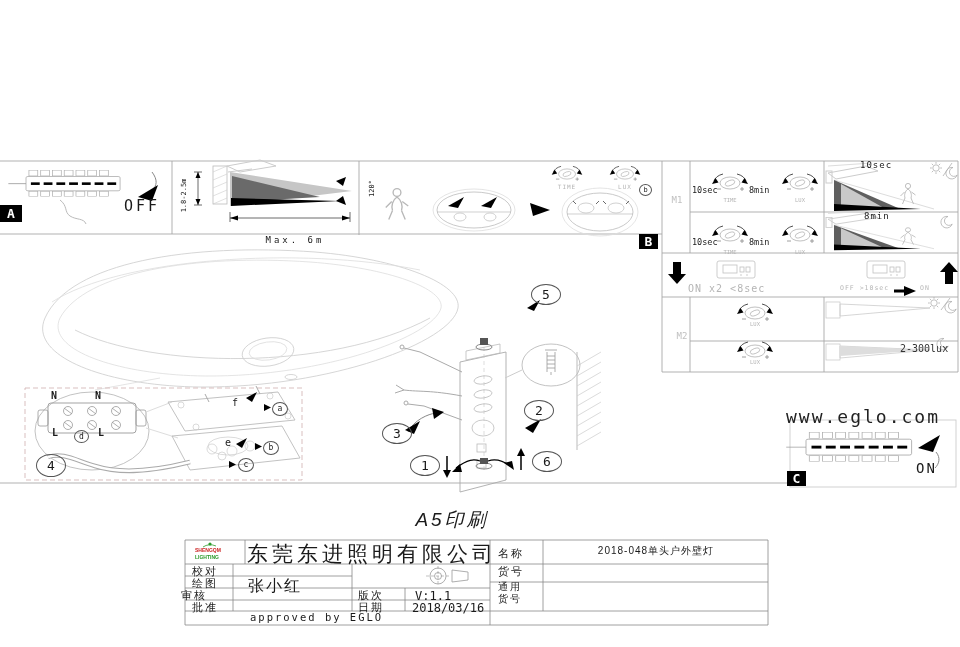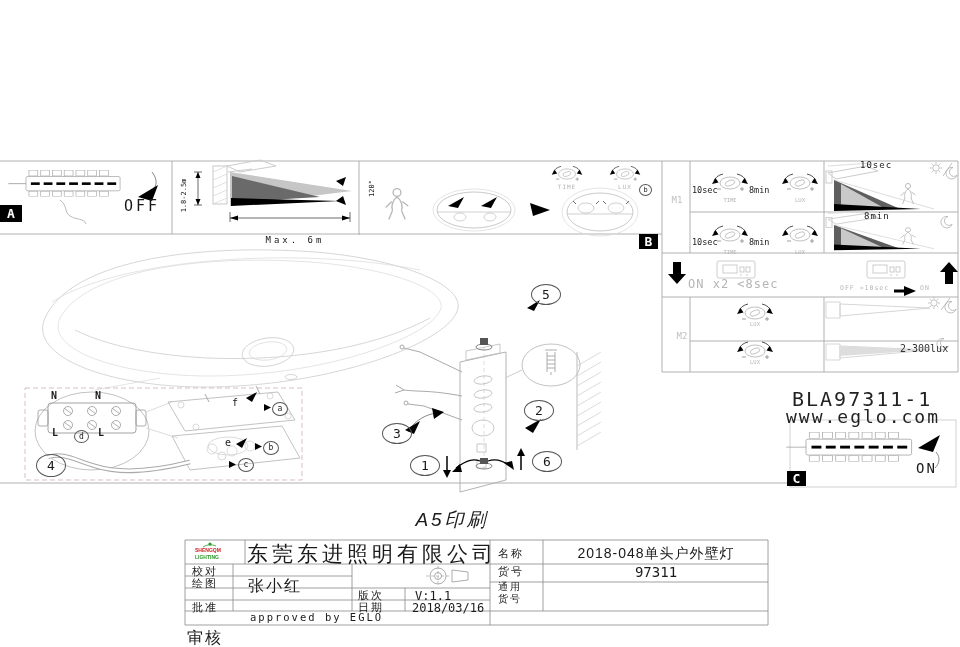--- a/index.html
+++ b/index.html
@@ -331,30 +331,29 @@
 <div class="t mono" style="left:749px;top:186px;font-size:8.5px;">8min</div>
 <div class="t mono c gray" style="left:714px;top:198px;width:32px;font-size:5.5px;">TIME</div>
 <div class="t mono c gray" style="left:786px;top:198px;width:28px;font-size:5.5px;">LUX</div>
 <div class="t mono" style="left:692px;top:238px;font-size:8.5px;">10sec</div>
 <div class="t mono" style="left:749px;top:238px;font-size:8.5px;">8min</div>
 <div class="t mono c gray" style="left:714px;top:250px;width:32px;font-size:5.5px;">TIME</div>
 <div class="t mono c gray" style="left:786px;top:250px;width:28px;font-size:5.5px;">LUX</div>
 <div class="t mono" style="left:860px;top:161px;font-size:9px;letter-spacing:1px;">10sec</div>
 <div class="t mono" style="left:864px;top:212px;font-size:9px;letter-spacing:1px;">8min</div>
 
-<div class="t mono gray" style="left:688px;top:278px;font-size:12px;letter-spacing:1px;">ON x2 &lt;8sec</div>
+<div class="t mono gray" style="left:688px;top:284px;font-size:10px;letter-spacing:1px;">ON x2 &lt;8sec</div>
 <div class="t mono gray" style="left:840px;top:285px;font-size:6.5px;letter-spacing:1px;">OFF &gt;10sec</div>
 <div class="t mono gray" style="left:920px;top:285px;font-size:6.5px;letter-spacing:1px;">ON</div>
 
 <div class="t mono c" style="left:664px;top:332px;width:36px;font-size:9px;color:#c0c0c0;">M2</div>
 <div class="t mono c gray" style="left:740px;top:322px;width:30px;font-size:5.5px;">LUX</div>
 <div class="t mono c gray" style="left:740px;top:360px;width:30px;font-size:5.5px;">LUX</div>
 <div class="t mono" style="left:900px;top:344px;font-size:10px;color:#333;">2-300lux</div>
 
-<div class="t mono" style="left:792px;top:389px;font-size:20px;letter-spacing:2px;color:#222;">BLA97311-1</div>
 <div class="t mono" style="left:786px;top:408px;font-size:18px;letter-spacing:2px;color:#222;">www.eglo.com</div>
 
 <div class="t mono" style="left:916px;top:461px;font-size:14px;letter-spacing:2px;">ON</div>
 
 <div class="t mono" style="left:51px;top:391px;font-size:10px;font-weight:bold;">N</div>
 <div class="t mono" style="left:95px;top:391px;font-size:10px;font-weight:bold;">N</div>
 <div class="t mono" style="left:52px;top:428px;font-size:10px;font-weight:bold;">L</div>
 <div class="t mono" style="left:98px;top:428px;font-size:10px;font-weight:bold;">L</div>
 <div class="circle" style="left:74px;top:430px;width:13px;height:11px;font-size:8px;line-height:11px;">d</div>
 
@@ -372,29 +371,28 @@
 <div class="circle mono" style="left:532px;top:451px;width:28px;height:19px;font-size:13px;line-height:19px;">6</div>
 
 <div class="t cn c" style="left:372px;top:510px;width:160px;font-size:19px;letter-spacing:3px;font-style:italic;">A5印刷</div>
 <div class="t logo-red" style="left:195px;top:548px;font-size:5px;font-weight:bold;font-family:'Liberation Sans',sans-serif;">SHENGQM</div>
 <div class="t logo-green" style="left:195px;top:555px;font-size:5px;font-weight:bold;font-family:'Liberation Sans',sans-serif;">LIGHTING</div>
 <div class="t cn c" style="left:247px;top:543px;width:242px;font-size:21px;letter-spacing:4px;">东莞东进照明有限公司</div>
 
 <div class="t cn" style="left:192px;top:566px;font-size:11px;letter-spacing:2px;">校对</div>
 <div class="t cn" style="left:192px;top:578px;font-size:11px;letter-spacing:2px;">绘图</div>
 <div class="t cn" style="left:248px;top:578px;font-size:16px;letter-spacing:2px;">张小红</div>
-<div class="t cn" style="left:187px;top:590px;font-size:16px;letter-spacing:2px;margin-top:40px;">审核</div>
+<div class="t cn" style="left:181px;top:590px;font-size:11px;letter-spacing:2px;">审核</div>
 <div class="t cn" style="left:192px;top:602px;font-size:11px;letter-spacing:2px;">批准</div>
 
 <div class="t cn" style="left:358px;top:590px;font-size:11px;letter-spacing:2px;text-align:right;">版次</div>
 <div class="t mono" style="left:415px;top:590px;font-size:12px;">V:1.1</div>
 <div class="t cn" style="left:358px;top:602px;font-size:11px;letter-spacing:2px;">日期</div>
 <div class="t mono" style="left:412px;top:602px;font-size:12px;">2018/03/16</div>
 
 <div class="t cn" style="left:498px;top:548px;font-size:11px;letter-spacing:2px;">名称</div>
-<div class="t cn c" style="left:545px;top:546px;width:222px;font-size:14px;letter-spacing:1px;">2018-048单头户外壁灯</div>
+<div class="t cn c" style="left:545px;top:546px;width:222px;font-size:10px;letter-spacing:1px;">2018-048单头户外壁灯</div>
 <div class="t cn" style="left:498px;top:566px;font-size:11px;letter-spacing:2px;">货号</div>
-<div class="t mono c" style="left:545px;top:565px;width:222px;font-size:14px;">97311</div>
 <div class="t cn" style="left:498px;top:582px;font-size:10px;letter-spacing:2px;">通用</div>
 <div class="t cn" style="left:498px;top:594px;font-size:10px;letter-spacing:2px;">货号</div>
 <div class="t mono" style="left:218px;top:612px;font-size:10.5px;letter-spacing:2px;margin-left:32px;">approved by EGLO</div>
 
 </div>
 
 </body></html>

